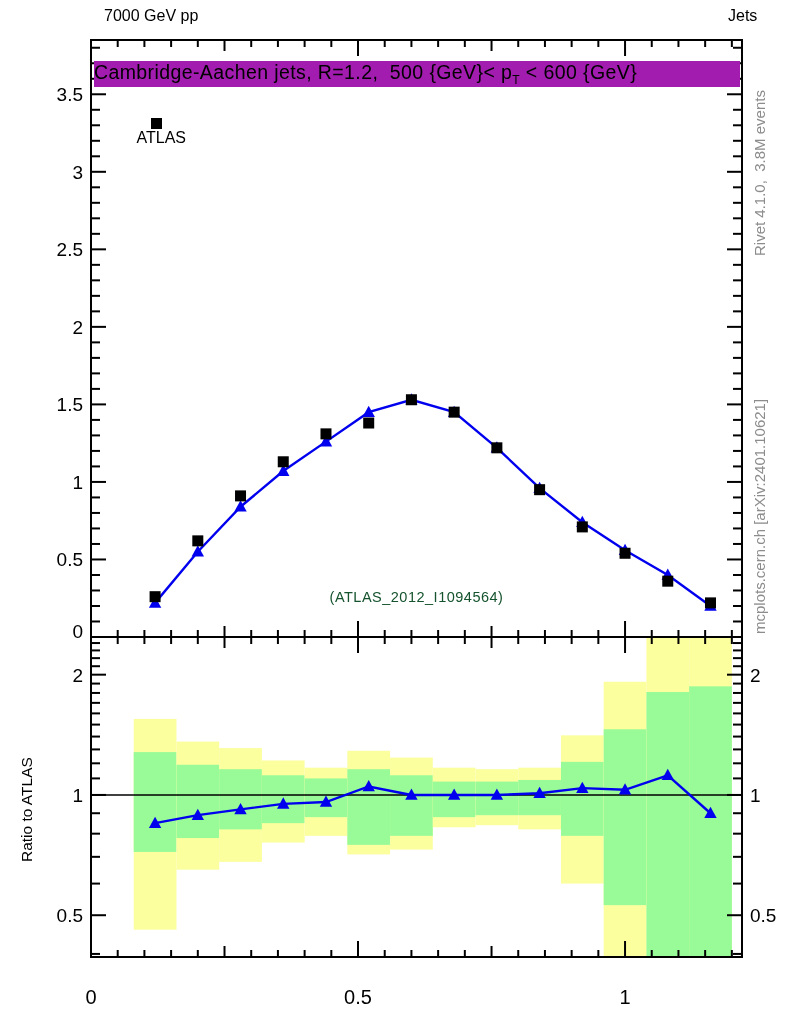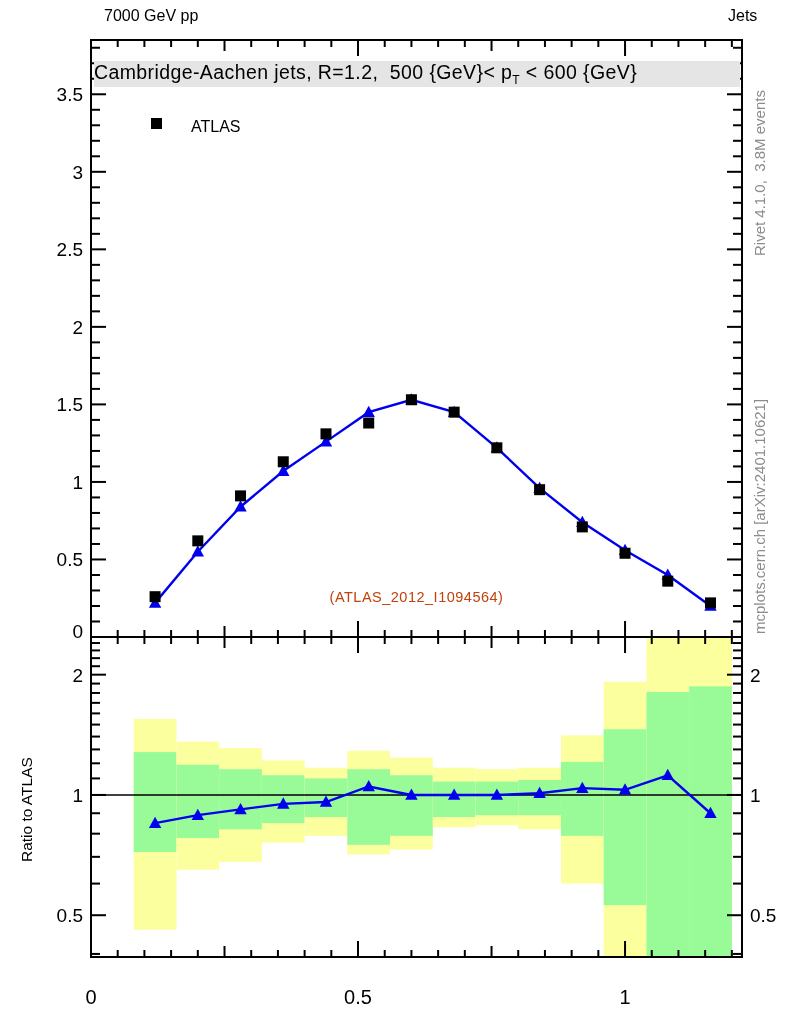--- a/index.html
+++ b/index.html
@@ -3,32 +3,32 @@
 <meta charset="utf-8">
 <style>
   html,body{margin:0;padding:0;background:#ffffff;}
   #canvas{position:relative;width:786px;height:1024px;background:#ffffff;overflow:hidden;
           font-family:"Liberation Sans","DejaVu Sans",sans-serif;color:#000;}
   #chart-svg{position:absolute;left:0;top:0;}
   .hdr{position:absolute;top:7px;font-size:16px;white-space:pre;}
   #hdr-left{left:104px;}
   #hdr-right{left:704px;margin-left:24px;}
   #plot-title{position:absolute;left:94px;top:61px;width:646px;font-size:19.5px;
-              white-space:pre;background:#e5e5e5;letter-spacing:0.4px;}
+              white-space:pre;background:#a21caf;letter-spacing:0.4px;}
   #plot-title sub{font-size:12px;}
   #legend{position:absolute;left:126px;top:118px;}
-  .legend-row{display:flex;align-items:flex-start;height:25px;}
+  .legend-row{display:flex;align-items:flex-end;height:25px;flex-direction:column;}
   .lg-marker{width:60px;display:flex;align-items:center;justify-content:center;position:relative;}
   .sq{width:11px;height:11px;background:#000;}
   .lg-line{position:absolute;left:1px;top:11px;width:58px;height:3px;background:#0000EE;}
   .tri{position:relative;width:0;height:0;border-left:6.5px solid transparent;
        border-right:6.5px solid transparent;border-bottom:11px solid #0000EE;}
   .lg-label{margin-left:5px;font-size:16px;white-space:pre;}
   #watermark{position:absolute;left:91px;top:589px;width:651px;text-align:center;
-             font-size:14.5px;color:#c2410c;letter-spacing:0.5px;}
+             font-size:14.5px;color:#14532d;letter-spacing:0.5px;}
   .side-text{position:absolute;font-size:15px;color:#8c8c8c;white-space:pre;
              transform:rotate(-90deg);transform-origin:0 0;}
   #side-top{left:751px;top:256px;}
   #side-bottom{left:751px;top:634px;}
   #ratio-axis-title{position:absolute;left:18px;top:862px;font-size:15.5px;color:#000;
                     white-space:pre;transform:rotate(-90deg);transform-origin:0 0;}
 </style>
 </head>
 <body>
 

